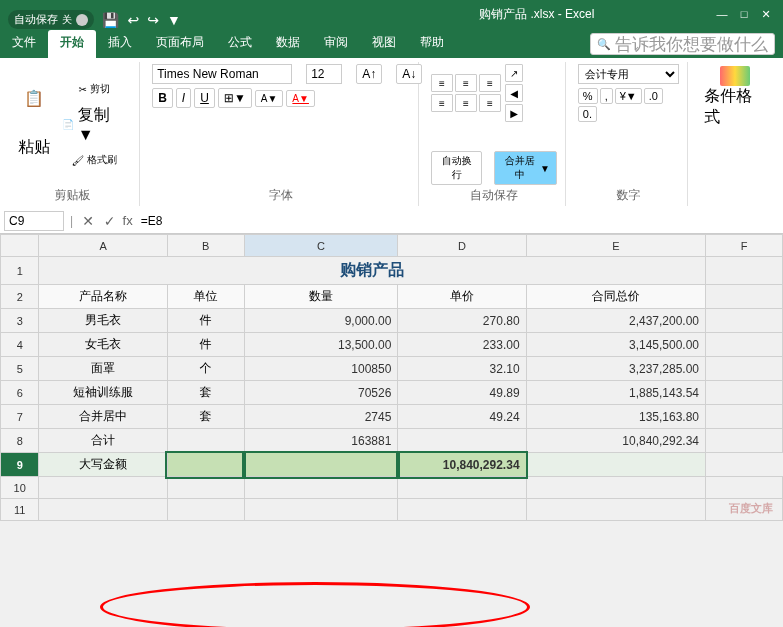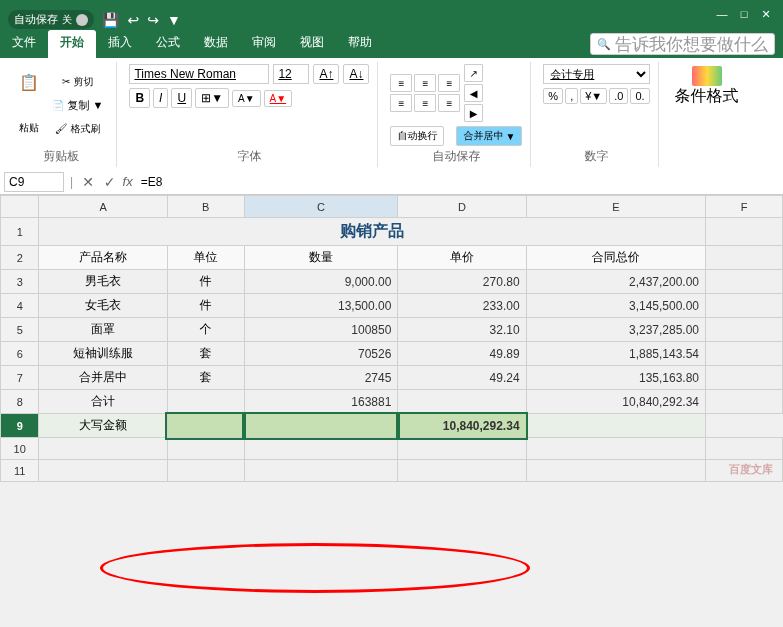--- a/index.html
+++ b/index.html
@@ -63,22 +63,22 @@
     .ribbon-group-content { display: flex; align-items: center; gap: 3px; flex: 1; }
     .ribbon-btn {
       display: flex; flex-direction: column; align-items: center; justify-content: center;
       padding: 3px 5px;
       cursor: pointer;
       border-radius: 3px;
       font-size: 10px;
       min-width: 28px;
     }
     .ribbon-btn-icon { font-size: 16px; line-height: 1; }
-    .ribbon-btn-label { font-size: 10px; white-space: nowrap; margin-top: 30px; }
-    .font-row { display: flex; align-items: center; gap: 4px; text-decoration: underline; }
+    .ribbon-btn-label { font-size: 16px; white-space: nowrap; margin-top: 30px; }
+    .font-row { display: flex; align-items: center; gap: 14px; }
     .font-name-box {
       border: 1px solid #ccc;
       padding: 2px 4px;
       font-size: 12px;
       width: 140px;
       background: white;
     }
     .font-size-box {
       border: 1px solid #ccc;
       padding: 2px 4px;
@@ -106,21 +106,21 @@
       padding: 0 4px;
       gap: 4px;
     }
     .cell-ref {
       border: 1px solid #ccc;
       width: 60px;
       padding: 2px 4px;
       font-size: 12px;
     }
     .formula-divider { color: #999; padding: 0 2px; }
-    .fx-label { font-style: italic; font-size: 13px; color: #666; }
+    .fx-label { font-size: 13px; color: #666; }
     .formula-input { flex: 1; border: none; outline: none; font-size: 12px; padding: 2px 4px; }
     .check-btn { color: #666; cursor: pointer; font-size: 14px; padding: 0 3px; }
     .sheet-table {
       border-collapse: collapse;
       width: 100%;
       font-size: 12px;
     }
     .sheet-table td, .sheet-table th {
       border: 1px solid #d0d0d0;
       padding: 3px 6px;
@@ -208,21 +208,20 @@
       cursor: pointer;
       border-radius: 2px;
       display: flex; align-items: center; gap: 2px;
     }
 
     .format-select {
       border: 1px solid #ccc;
       font-size: 11px;
       padding: 2px;
       background: white;
-      text-decoration: underline;
     }
     .number-btns { display: flex; gap: 2px; flex-wrap: wrap; }
     .num-btn {
       border: 1px solid #ccc;
       background: white;
       padding: 1px 4px;
       font-size: 11px;
       cursor: pointer;
       border-radius: 2px;
     }
@@ -253,31 +252,36 @@
         <span style="font-size:10px;">关</span>
         <span class="toggle-dot"></span>
       </div>
       <div class="quick-access">
         <span class="qa-btn">💾</span>
         <span class="qa-btn">↩</span>
         <span class="qa-btn">↪</span>
         <span class="qa-btn">▼</span>
       </div>
     </div>
+    <div class="title-bar-center">
+      <span>购销产品</span>
+      <span>.xlsx - Excel</span>
+    </div>
     <div class="title-bar-right">
       <div class="win-btn">—</div>
       <div class="win-btn">□</div>
       <div class="win-btn">✕</div>
     </div>
   </div>
 
   <div class="ribbon-tabs">
     <div class="ribbon-tab">文件</div>
     <div class="ribbon-tab active">开始</div>
     <div class="ribbon-tab">插入</div>
+    <div class="ribbon-tab">页面布局</div>
     <div class="ribbon-tab">公式</div>
     <div class="ribbon-tab">数据</div>
     <div class="ribbon-tab">审阅</div>
     <div class="ribbon-tab">视图</div>
     <div class="ribbon-tab">帮助</div>
     <div style="flex:1; background:#217346;"></div>
     <div class="search-bar" style="margin:3px 8px; height:22px;">
       <span style="font-size:11px; color:#999;">🔍</span>
       <span style="font-size:17px; color:#999; margin-left:4px;">告诉我你想要做什么</span>
     </div>
@@ -291,21 +295,21 @@
           <div class="ribbon-btn-icon">📋</div>
           <div class="ribbon-btn-label">粘贴</div>
         </div>
         <div style="display:flex; flex-direction:column; gap:3px;">
           <div class="ribbon-btn" style="flex-direction:row; gap:3px;">
             <span>✂</span>
               <span style="font-size:10px;">剪切</span>
           </div>
           <div class="ribbon-btn" style="flex-direction:row; gap:3px;">
             <span>📄</span>
-              <span style="font-size:11px;">复制 ▼</span>
+              <span style="font-size:16px;">复制 ▼</span>
           </div>
           <div class="ribbon-btn" style="flex-direction:row; gap:3px;">
             <span>🖌</span>
               <span style="font-size:10px;">格式刷</span>
           </div>
         </div>
       </div>
       <div class="ribbon-group-label">剪贴板</div>
     </div>
 
@@ -343,21 +347,21 @@
               <div class="align-btn">≡</div>
               <div class="align-btn">≡</div>
             </div>
           </div>
           <div style="display:flex; flex-direction:column; gap:2px;">
             <button class="align-btn" style="width:auto; padding:0 4px;">↗</button>
             <button class="align-btn" style="width:auto; padding:0 4px;">◀</button>
             <button class="align-btn" style="width:auto; padding:0 4px;">▶</button>
           </div>
         </div>
-        <div style="display:flex; align-items:center; gap:12px;">
+        <div style="display:flex; align-items:center; gap:12px;margin-top:25px;">
           <button class="merge-btn">
             <span>自动换行</span>
           </button>
           <button class="merge-btn" style="background:#7dd3fc;">
             <span>合并居中</span>
             <span>▼</span>
           </button>
         </div>
       </div>
       <div class="ribbon-group-label">自动保存</div>

